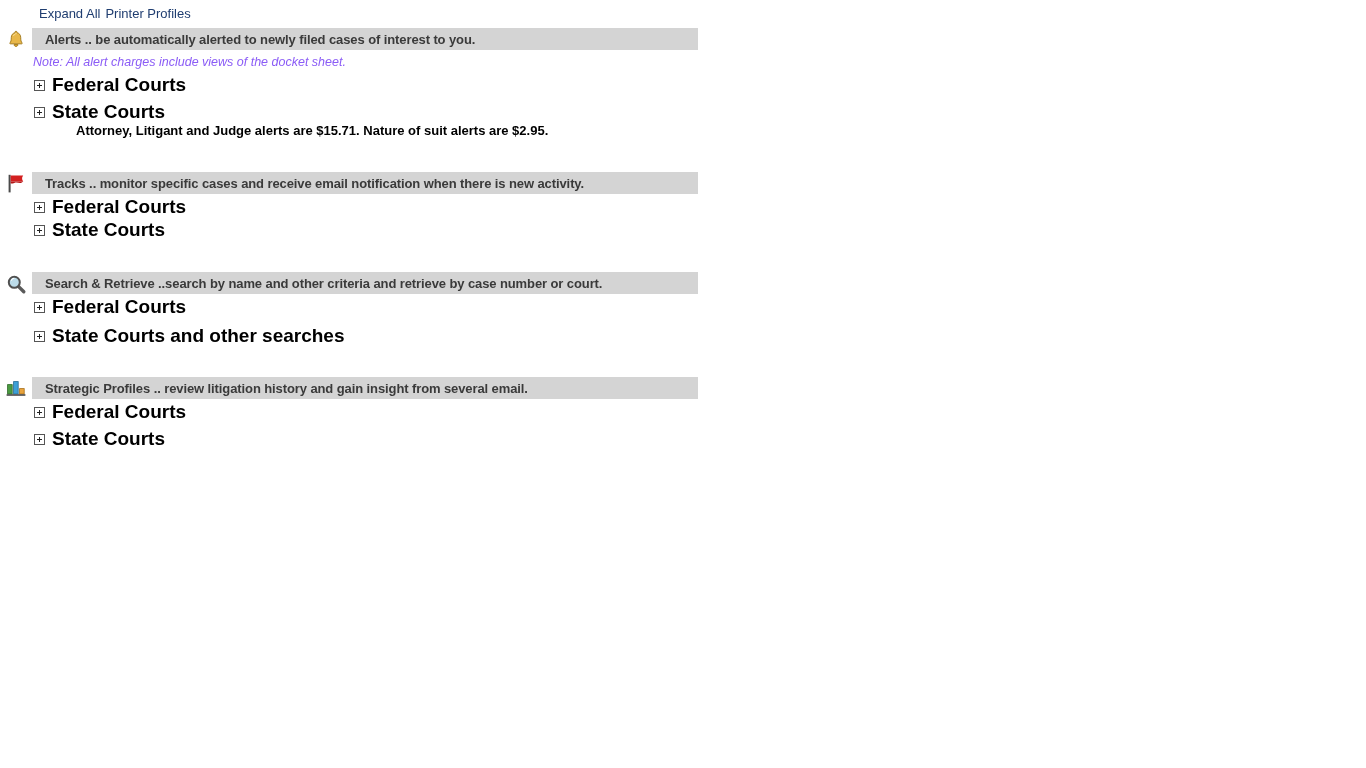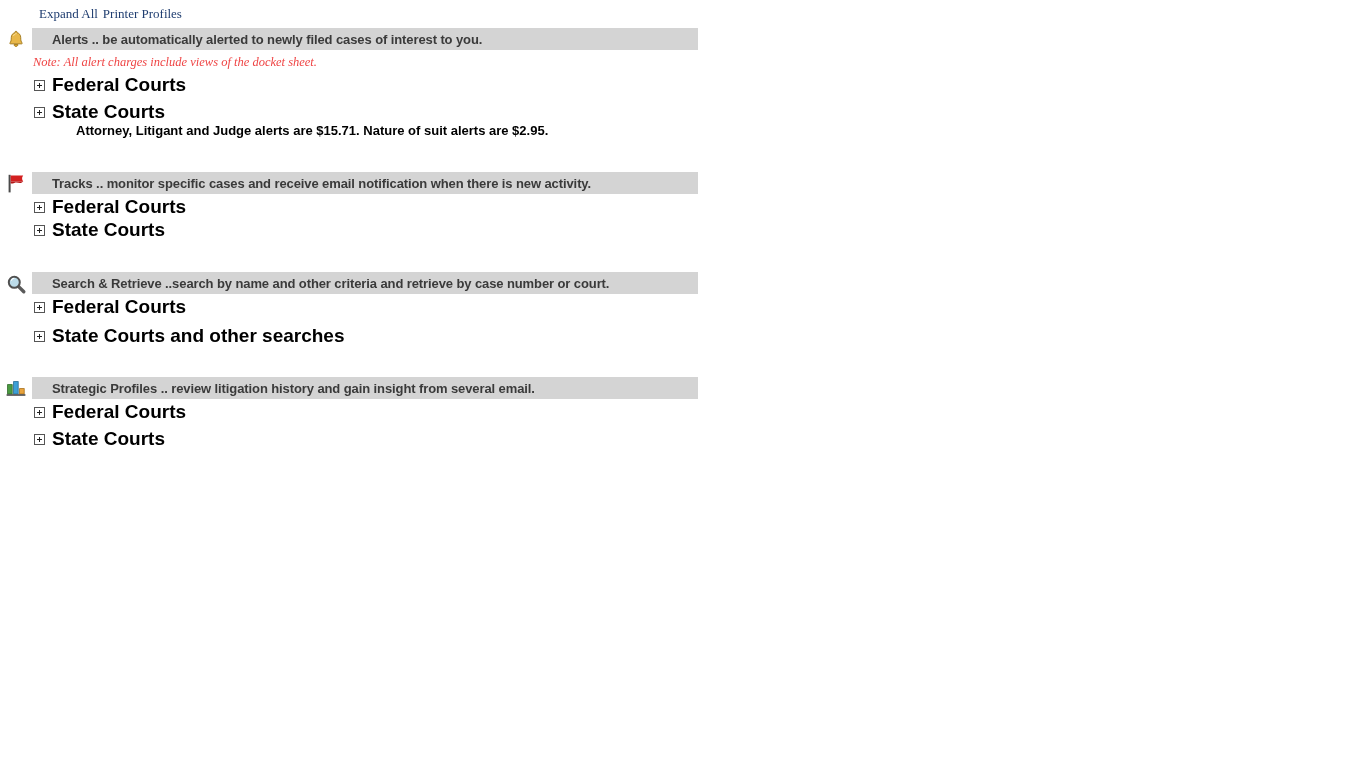--- a/index.html
+++ b/index.html
@@ -27,21 +27,21 @@
     left: 39px;
     top: 6px;
     font-size: 13px;
     line-height: 16px;
     white-space: nowrap;
   }
   .toplinks a {
     color: #1f3d70;
     text-decoration: none;
     font-size: 13px;
-    font-family: Liberation Serif, serif;
+    font-family: Liberation Sans, sans-serif;
     cursor: pointer;
   }
   .toplinks .gap { display: inline-block; width: 5px; }
 
   
   .section { position: absolute; left: 0; width: 760px; }
 
   .sec-icon {
     position: absolute;
     left: 4px;
@@ -54,36 +54,36 @@
     position: absolute;
     left: 32px;
     top: 0px;
     width: 666px;
     height: 22px;
     background: #d4d4d4;
     display: flex;
     align-items: center;
   }
   .sec-head-label {
-    padding-left: 20px;
+    padding-left: 13px;
     font-size: 13px;
     font-weight: bold;
     color: #3a3a3a;
     font-family: "Liberation Sans", sans-serif;
     white-space: nowrap;
     letter-spacing: -0.1px;
   }
 
   .note {
     position: absolute;
     left: 33px;
     font-size: 12.5px;
     font-style: italic;
-    color: #ef4444;
-    font-family: Liberation Serif, serif;
+    color: #8b5cf6;
+    font-family: Liberation Sans, sans-serif;
     white-space: nowrap;
   }
 
   
   .tree-row {
     position: absolute;
     left: 34px;
     display: flex;
     align-items: center;
     height: 16px;

